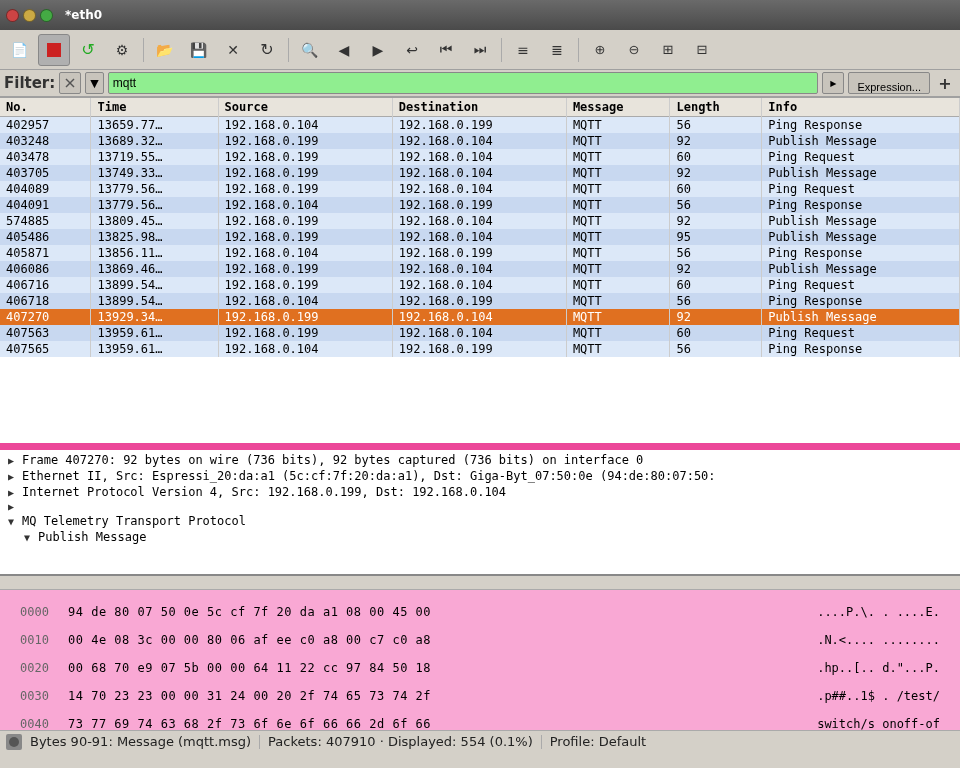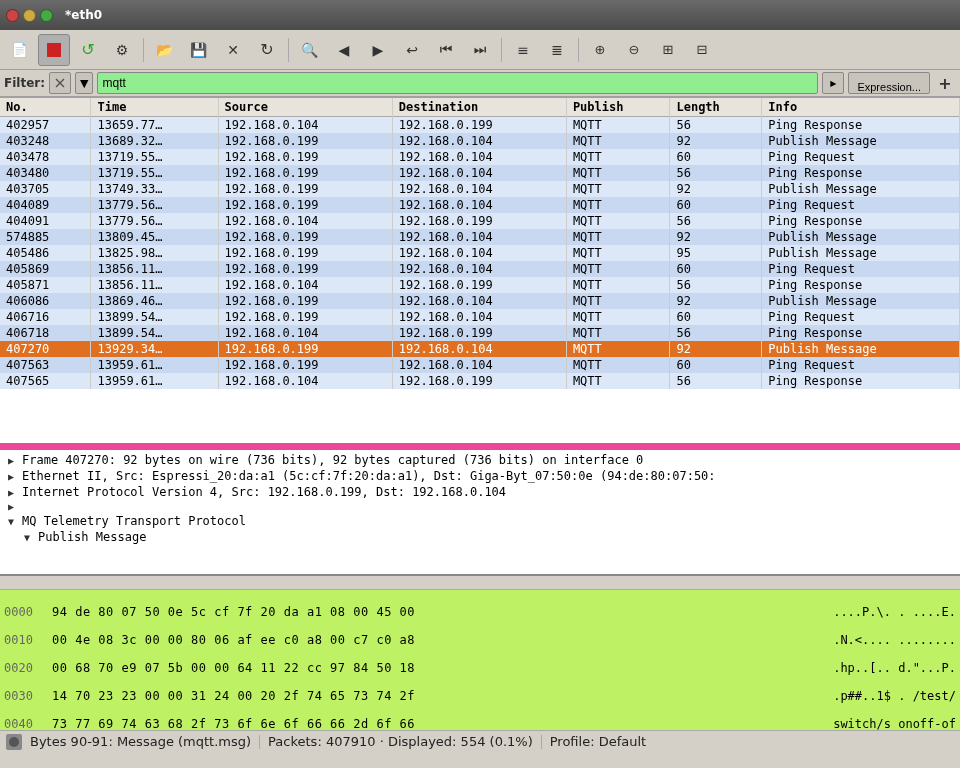--- a/index.html
+++ b/index.html
@@ -76,21 +76,21 @@
     .filterbar {
       background: #d4d0c8;
       height: 28px;
       display: flex;
       align-items: center;
       padding: 2px 4px;
       gap: 4px;
       border-bottom: 2px solid #a0a0a0;
     }
     .filter-label {
-      font-size: 12px;
+      font-size: 15px;
       color: #333;
       font-weight: bold;
     }
     .filter-input {
       flex: 1;
       height: 22px;
       background: #90ee90;
       border: 1px solid #888;
       border-radius: 2px;
       padding: 0 4px;
@@ -222,24 +222,24 @@
 
     
     .hscroll {
       height: 14px;
       background: #d4d0c8;
       border-bottom: 1px solid #aaa;
     }
 
     
     .hex-dump {
-      background: #bef264;
+      background: #f9a8d4;
       font-family: monospace;
       font-size: 12px;
-      padding: 2px 4px;
+      padding: 2px 20px;
       height: 140px;
       overflow-y: auto;
     }
     .hex-row {
       display: flex;
       align-items: baseline;
       gap: 8px;
       line-height: 16px;
     }
     .hex-offset {
@@ -400,21 +400,21 @@
 </div>
 
 <div class="packet-list">
   <table class="packet-table">
     <thead>
       <tr>
         <th>No.</th>
         <th>Time</th>
         <th>Source</th>
         <th>Destination</th>
-        <th>Publish</th>
+        <th>Message</th>
         <th>Length</th>
         <th>Info</th>
       </tr>
     </thead>
     <tbody id="packet-tbody">
     <tr>
           <td>402957</td>
           <td>13659.77…</td>
           <td>192.168.0.104</td>
           <td>192.168.0.199</td>
@@ -434,81 +434,63 @@
         <tr>
           <td>403478</td>
           <td>13719.55…</td>
           <td>192.168.0.199</td>
           <td>192.168.0.104</td>
           <td>MQTT</td>
           <td>60</td>
           <td>Ping Request</td>
         </tr>
         <tr>
-          <td>403480</td>
-          <td>13719.55…</td>
-          <td>192.168.0.199</td>
-          <td>192.168.0.104</td>
+          <td>403705</td>
+          <td>13749.33…</td>
+          <td>192.168.0.199</td>
+          <td>192.168.0.104</td>
+          <td>MQTT</td>
+          <td>92</td>
+          <td>Publish Message</td>
+        </tr>
+        <tr>
+          <td>404089</td>
+          <td>13779.56…</td>
+          <td>192.168.0.199</td>
+          <td>192.168.0.104</td>
+          <td>MQTT</td>
+          <td>60</td>
+          <td>Ping Request</td>
+        </tr>
+        <tr>
+          <td>404091</td>
+          <td>13779.56…</td>
+          <td>192.168.0.104</td>
+          <td>192.168.0.199</td>
           <td>MQTT</td>
           <td>56</td>
           <td>Ping Response</td>
         </tr>
         <tr>
-          <td>403705</td>
-          <td>13749.33…</td>
+          <td>574885</td>
+          <td>13809.45…</td>
           <td>192.168.0.199</td>
           <td>192.168.0.104</td>
           <td>MQTT</td>
           <td>92</td>
           <td>Publish Message</td>
         </tr>
         <tr>
-          <td>404089</td>
-          <td>13779.56…</td>
-          <td>192.168.0.199</td>
-          <td>192.168.0.104</td>
-          <td>MQTT</td>
-          <td>60</td>
-          <td>Ping Request</td>
-        </tr>
-        <tr>
-          <td>404091</td>
-          <td>13779.56…</td>
-          <td>192.168.0.104</td>
-          <td>192.168.0.199</td>
-          <td>MQTT</td>
-          <td>56</td>
-          <td>Ping Response</td>
-        </tr>
-        <tr>
-          <td>574885</td>
-          <td>13809.45…</td>
-          <td>192.168.0.199</td>
-          <td>192.168.0.104</td>
-          <td>MQTT</td>
-          <td>92</td>
-          <td>Publish Message</td>
-        </tr>
-        <tr>
           <td>405486</td>
           <td>13825.98…</td>
           <td>192.168.0.199</td>
           <td>192.168.0.104</td>
           <td>MQTT</td>
           <td>95</td>
           <td>Publish Message</td>
-        </tr>
-        <tr>
-          <td>405869</td>
-          <td>13856.11…</td>
-          <td>192.168.0.199</td>
-          <td>192.168.0.104</td>
-          <td>MQTT</td>
-          <td>60</td>
-          <td>Ping Request</td>
         </tr>
         <tr>
           <td>405871</td>
           <td>13856.11…</td>
           <td>192.168.0.104</td>
           <td>192.168.0.199</td>
           <td>MQTT</td>
           <td>56</td>
           <td>Ping Response</td>
         </tr>

